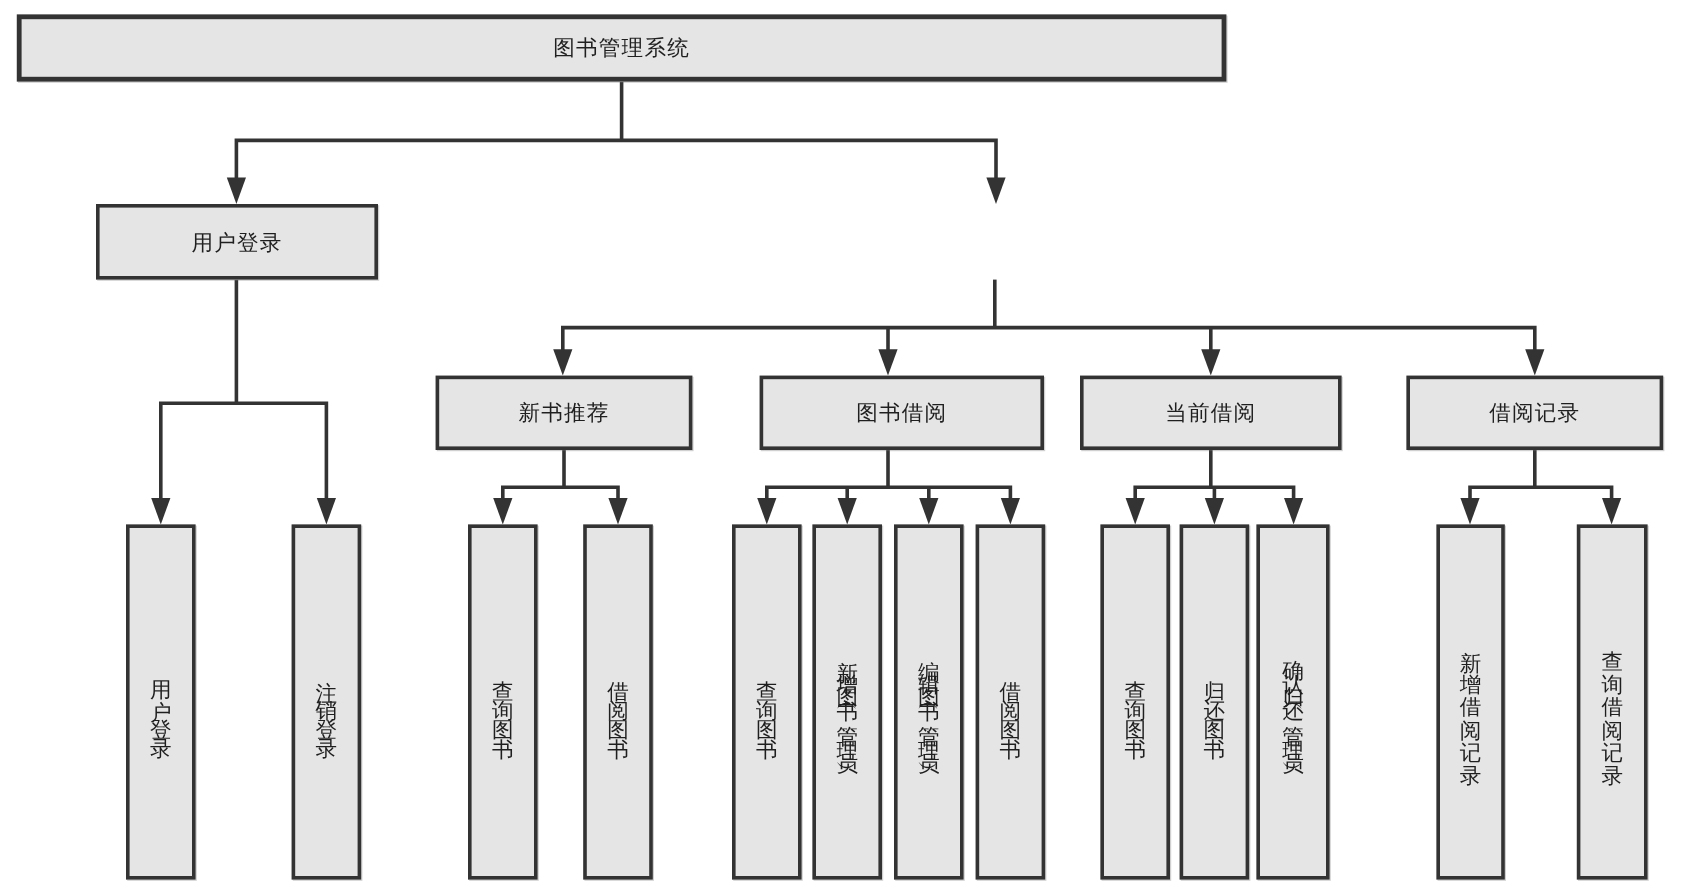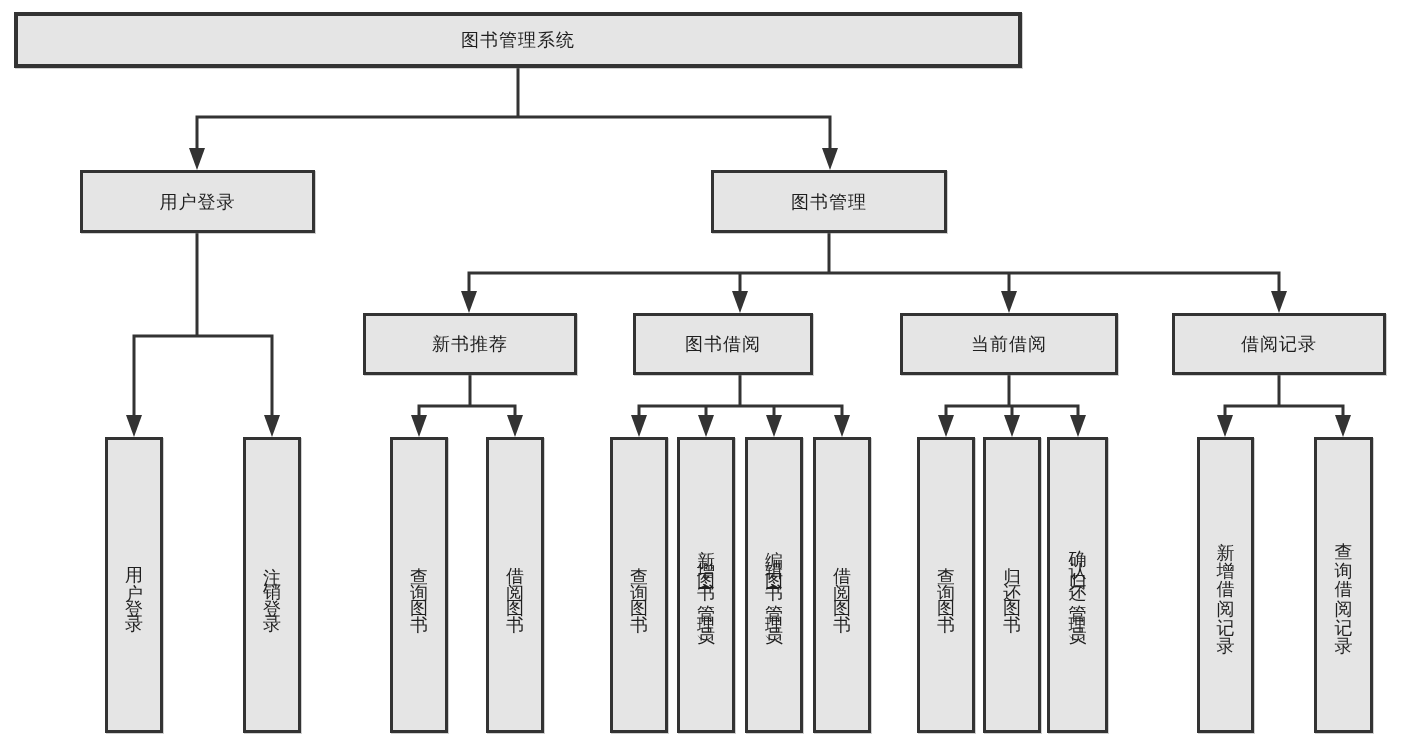--- a/index.html
+++ b/index.html
@@ -119,28 +119,25 @@
     </g>
   </svg>
 
   <div class="box" style="left:14px; top:12px; width:1008px; height:56px; border-width:4px;">
     <span class="hlabel">图书管理系统</span>
   </div>
 
   <div class="box" style="left:80px; top:170px; width:235px; height:63px;">
     <span class="hlabel">用户登录</span>
   </div>
-  <div class="box" style="left:711px; top:170px; width:236px; height:63px;">
-    <span class="hlabel">图书管理</span>
-  </div>
 
   <div class="box" style="left:363px; top:313px; width:214px; height:62px;">
     <span class="hlabel">新书推荐</span>
   </div>
-  <div class="box" style="left:633px; top:313px; width:180px; height:62px;">
+  <div class="box" style="left:633px; top:313px; width:237px; height:62px;">
     <span class="hlabel">图书借阅</span>
   </div>
   <div class="box" style="left:900px; top:313px; width:218px; height:62px;">
     <span class="hlabel">当前借阅</span>
   </div>
   <div class="box" style="left:1172px; top:313px; width:214px; height:62px;">
     <span class="hlabel">借阅记录</span>
   </div>
 
   <div class="box" style="left:105px; top:437px; width:58px; height:296px;">

